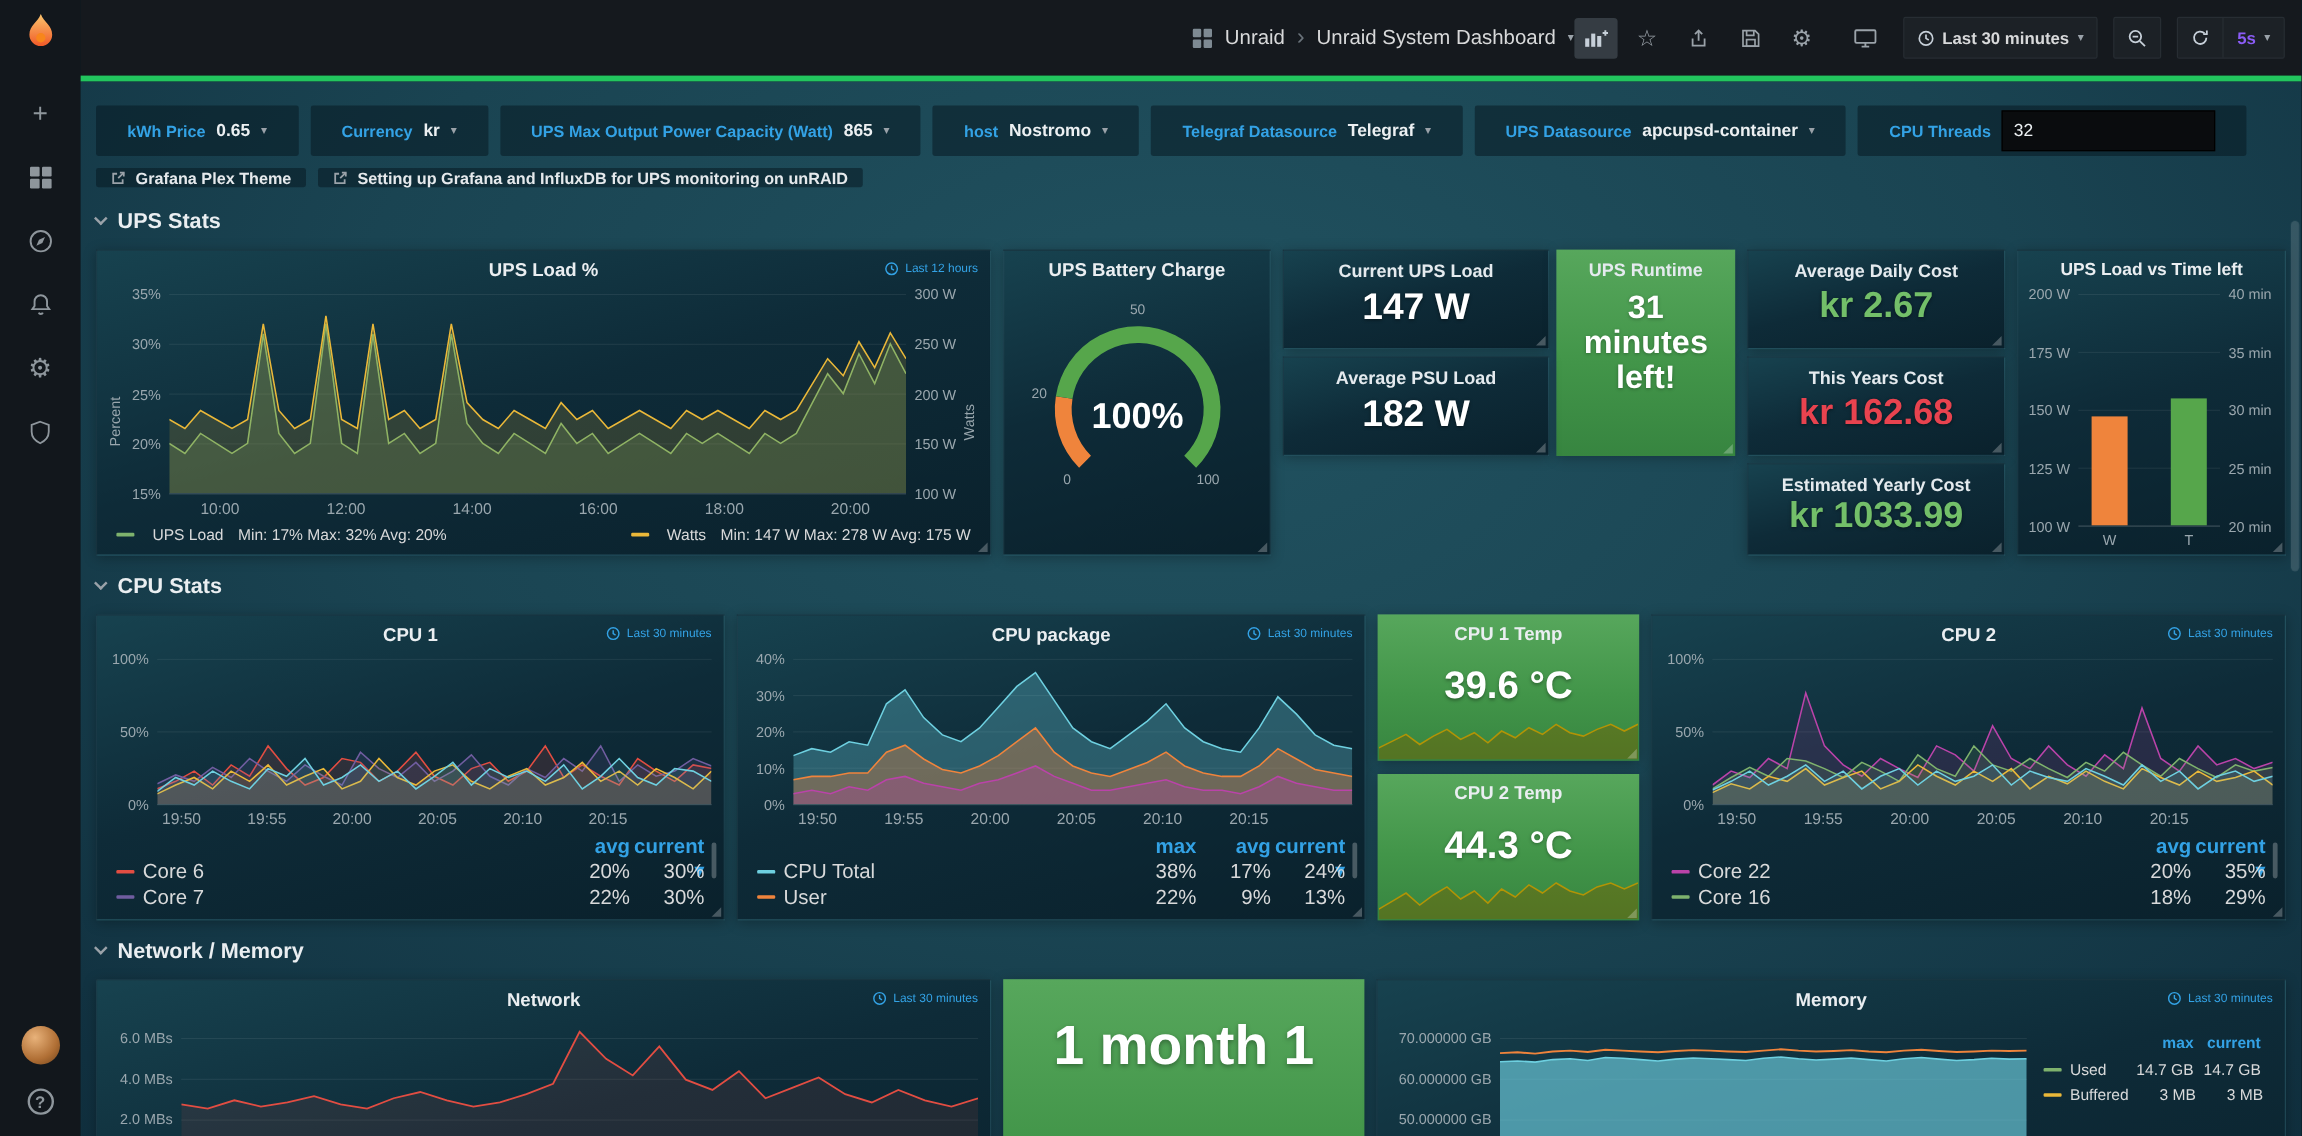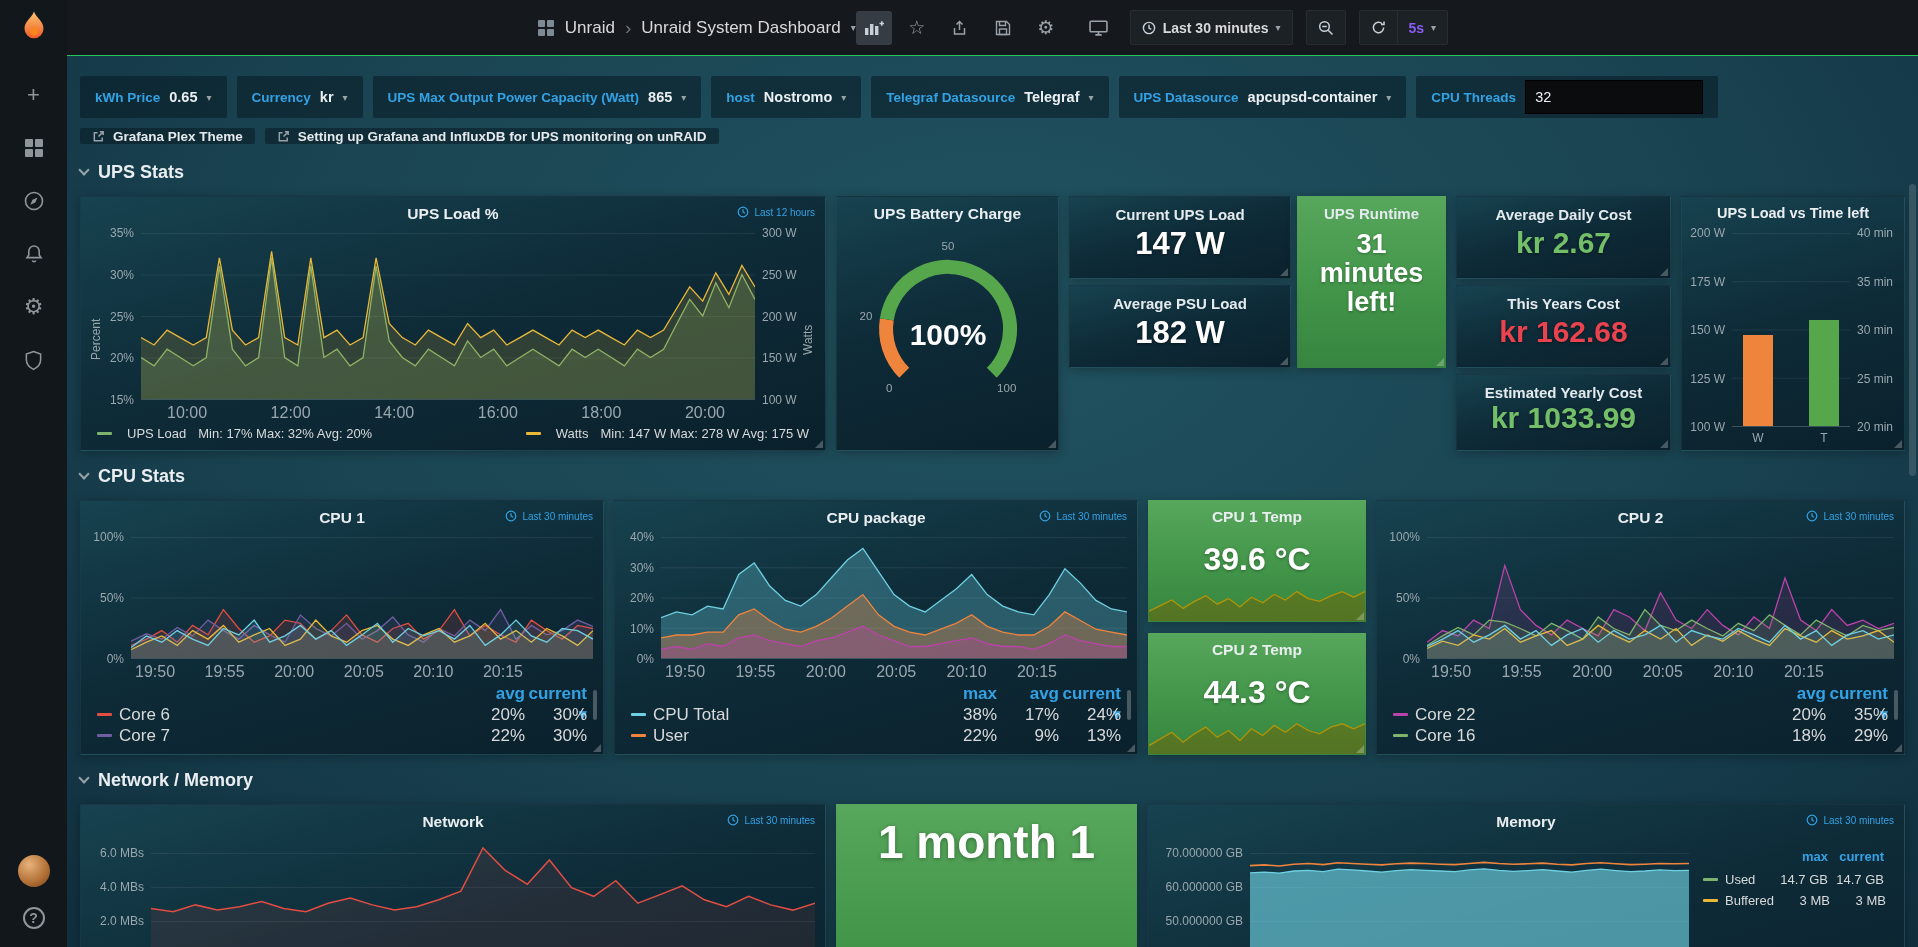--- a/index.html
+++ b/index.html
@@ -8,36 +8,36 @@
 
 .sidebar{width:67px;background:#12171c;display:flex;flex-direction:column;align-items:center;flex-shrink:0;z-index:5}
 .logo{width:67px;height:56px;display:flex;align-items:center;justify-content:center;cursor:pointer}
 .side-nav{display:flex;flex-direction:column;align-items:center;gap:27px;margin-top:26px}
 .s-icon{width:26px;height:26px;display:flex;align-items:center;justify-content:center;color:#8e969c;font-size:22px;cursor:pointer;line-height:1}
 .side-bottom{margin-top:auto;display:flex;flex-direction:column;align-items:center;gap:20px;padding-bottom:18px}
 .avatar{width:32px;height:32px;border-radius:50%;background:radial-gradient(circle at 35% 30%,#e8b27a,#b06f35 60%,#6e421a);cursor:pointer}
 .help{border:2px solid #8e969c;border-radius:50%;font-size:14px;width:22px;height:22px;font-weight:bold}
 
 .main{flex:1;display:flex;flex-direction:column;min-width:0}
-.topbar{height:56px;background:#15191e;border-bottom:1px solid #22c55e;display:flex;align-items:center;justify-content:center;padding:0 14px;flex-shrink:0}
+.topbar{height:68px;background:#15191e;border-bottom:5px solid #22c55e;display:flex;align-items:center;justify-content:flex-end;padding:0 14px;flex-shrink:0}
 .tb-left{display:flex;align-items:center;gap:10px;font-size:17px;color:#d8d9da}
 .crumb-sep{color:#6a737b;font-size:19px}
 .crumb-root,.crumb-title{cursor:pointer;white-space:nowrap}
 .caret{font-size:10px;color:#9aa2a9}
 .tb-right{display:flex;align-items:center;gap:7px}
 .tb-btn{background:transparent;border:none;color:#9aa2a9;font-size:19px;width:36px;height:34px;display:flex;align-items:center;justify-content:center;cursor:pointer;border-radius:3px}
 .tb-btn.boxed{background:#353c43}
 .tb-group{display:flex;align-items:stretch;background:#1c2126;border:1px solid #272d33;border-radius:2px;height:35px;margin-left:6px}
 .tb-group button{display:flex;align-items:center;gap:7px;background:transparent;border:none;border-right:1px solid #272d33;color:#d8d9da;font-size:14px;padding:0 11px;cursor:pointer;font-family:inherit}
 .tb-group button:last-child{border-right:none}
 .interval-text{color:#8b5cf6;font-weight:bold}
 
 .dashboard{flex:1;position:relative;overflow:hidden;padding:20px 13px 0;background:radial-gradient(95% 130% at 50% 28%,#215260 0%,#1a4452 40%,#113140 72%,#0b2530 100%)}
 .var-row{display:flex;gap:10px;margin-bottom:10px}
-.var-chip{display:flex;align-items:center;gap:9px;background:rgba(8,25,34,.55);padding:0 15px;height:42px;border-radius:2px;cursor:pointer}
+.var-chip{display:flex;align-items:center;gap:9px;background:rgba(8,25,34,.55);padding:0 26px;height:42px;border-radius:2px;cursor:pointer}
 .var-label{color:#33a2e5;font-size:13.5px;font-weight:bold;white-space:nowrap}
 .var-value{color:#ecf0f2;font-size:14.5px;font-weight:bold;white-space:nowrap}
 .var-input{background:#0a0c0e;border:1px solid #000;color:#ecf0f2;font-size:14.5px;height:34px;width:178px;padding:0 9px;font-family:inherit}
 .links-row{display:flex;gap:10px;margin-bottom:18px}
 .dash-link{display:flex;align-items:center;gap:8px;background:rgba(8,25,34,.55);padding:0 12px;height:16px;border-radius:2px;font-size:13.5px;font-weight:bold;color:#e5e9ec;cursor:pointer}
 .link-icon{color:#9aa2a9;display:flex}
 .section-head{display:flex;align-items:center;gap:10px;font-size:18px;font-weight:bold;color:#eaeef1;margin:2px 0 13px;cursor:pointer}
 .chev{width:8px;height:8px;border-right:2px solid #9aa2a9;border-bottom:2px solid #9aa2a9;transform:rotate(45deg);margin-top:-5px}
 .row{display:flex;gap:10px;margin-bottom:15px}
 
@@ -54,21 +54,21 @@
 .yaxis.right span{justify-content:flex-start}
 .yaxis.mb{margin-bottom:23px}
 .yaxis.loose{justify-content:flex-start;padding-top:12px;gap:34px}
 .axis-name{writing-mode:vertical-rl;transform:rotate(180deg);display:flex;align-items:center;justify-content:center;font-size:12px;color:#9aa7ae;flex-shrink:0;padding-bottom:23px}
 .plot-col{flex:1;display:flex;flex-direction:column;min-width:0}
 .plot{flex:1;position:relative;overflow:hidden;border-bottom:1px solid rgba(255,255,255,.15)}
 .plot.div4{background-image:linear-gradient(to bottom,rgba(255,255,255,.07) 1px,transparent 1px);background-size:100% 25%}
 .plot.div2{background-image:linear-gradient(to bottom,rgba(255,255,255,.07) 1px,transparent 1px);background-size:100% 50%}
 .plot.gridnm{background-image:linear-gradient(to bottom,rgba(255,255,255,.07) 1px,transparent 1px);background-size:100% 34px;background-position:0 12px}
 svg.chart{position:absolute;left:0;top:0;width:100%;height:100%}
-.xticks{height:23px;display:flex;justify-content:space-between;font-size:16px;color:#9aa7ae;padding-top:4px}
+.xticks{height:23px;display:flex;justify-content:space-between;font-size:13px;color:#9aa7ae;padding-top:4px}
 .lg-bottom{position:relative;padding:2px 16px 8px;font-size:17px;flex-shrink:0}
 .lg-head{display:flex;color:#33a2e5;font-weight:bold;height:20px}
 .lg-head .lg-lbl{flex:1}
 .lg-row{display:flex;align-items:center;height:21px;color:#d8d9da;cursor:pointer}
 .lg-dash{width:15px;height:3px;border-radius:1px;margin-right:7px;flex-shrink:0}
 .lg-lbl{flex:1;white-space:nowrap}
 .lg-val{width:62px;text-align:right;flex-shrink:0}
 .lg-side{width:205px;padding:8px 10px 0 14px;font-size:13px;flex-shrink:0}
 .lg-side .lg-val{width:56px}
 .lg-scroll{position:absolute;right:6px;bottom:34px;width:4px;height:30px;border-radius:2px;background:rgba(255,255,255,.25);cursor:grab}
@@ -88,21 +88,21 @@
 .col2{display:flex;flex-direction:column;gap:11px;width:218px;flex-shrink:0}
 .h83{height:83px;flex:none}
 .fx1{flex:1}
 
 .gauge{display:block;margin:12px auto 0}
 .bar-area{display:flex;align-items:flex-end;justify-content:center;gap:36px}
 .bar{width:30px}
 .bar-xlabels{display:flex;justify-content:center;gap:36px;height:23px;font-size:12px;color:#9aa7ae;padding-top:4px}
 .bar-xlabels span{width:30px;text-align:center}
 .temp-value{font-size:32px;font-weight:bold;color:#fff;text-align:center;margin-top:9px;text-shadow:0 1px 3px rgba(0,0,0,.35)}
-.uptime-value{font-size:46px;font-weight:bold;color:#fff;text-align:center;margin-top:11px;white-space:nowrap;text-shadow:0 1px 4px rgba(0,0,0,.35)}
+.uptime-value{font-size:46px;font-weight:bold;color:#fff;text-align:center;margin-top:28px;white-space:nowrap;text-shadow:0 1px 4px rgba(0,0,0,.35)}
 svg.spark{position:absolute;left:1px;right:1px;bottom:1px;height:42px;width:calc(100% - 2px)}
 .rs{position:absolute;right:2px;bottom:2px;width:0;height:0;border-left:8px solid transparent;border-bottom:8px solid rgba(255,255,255,.25);cursor:nwse-resize}
 .pg-scroll{position:fixed;right:2px;top:184px;width:7px;height:292px;border-radius:4px;background:rgba(255,255,255,.14);cursor:grab;z-index:9}
 </style>
 </head>
 <body>
 
 <div class="app">
 
   <aside class="sidebar">

